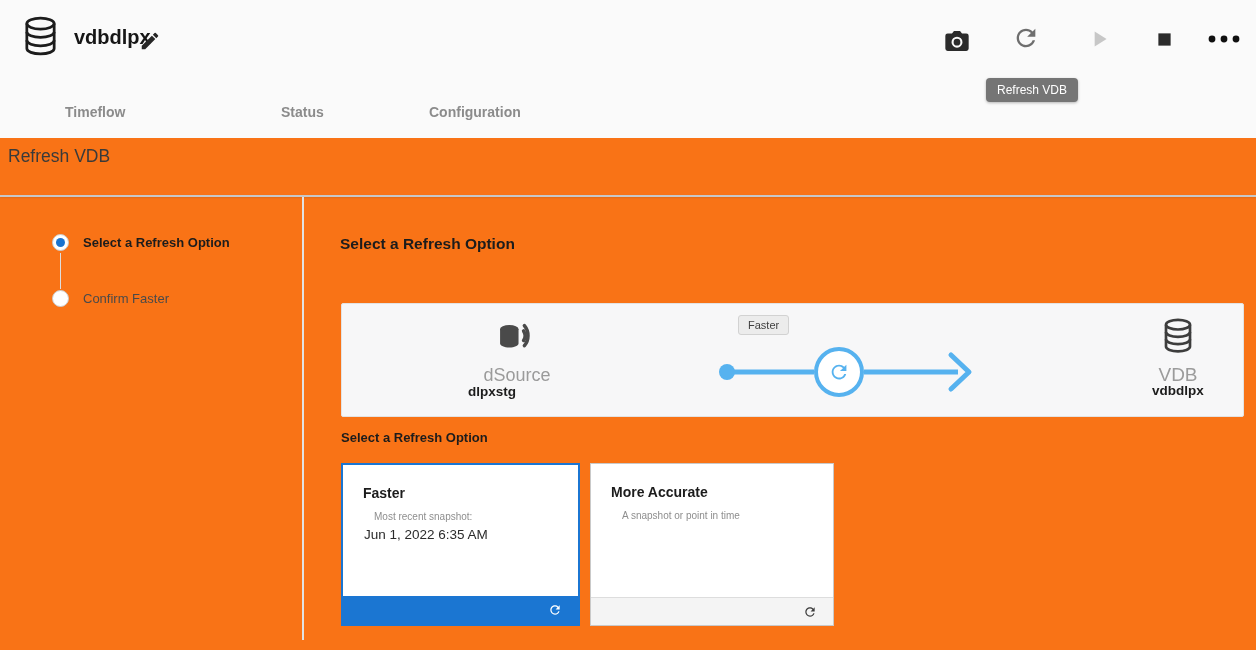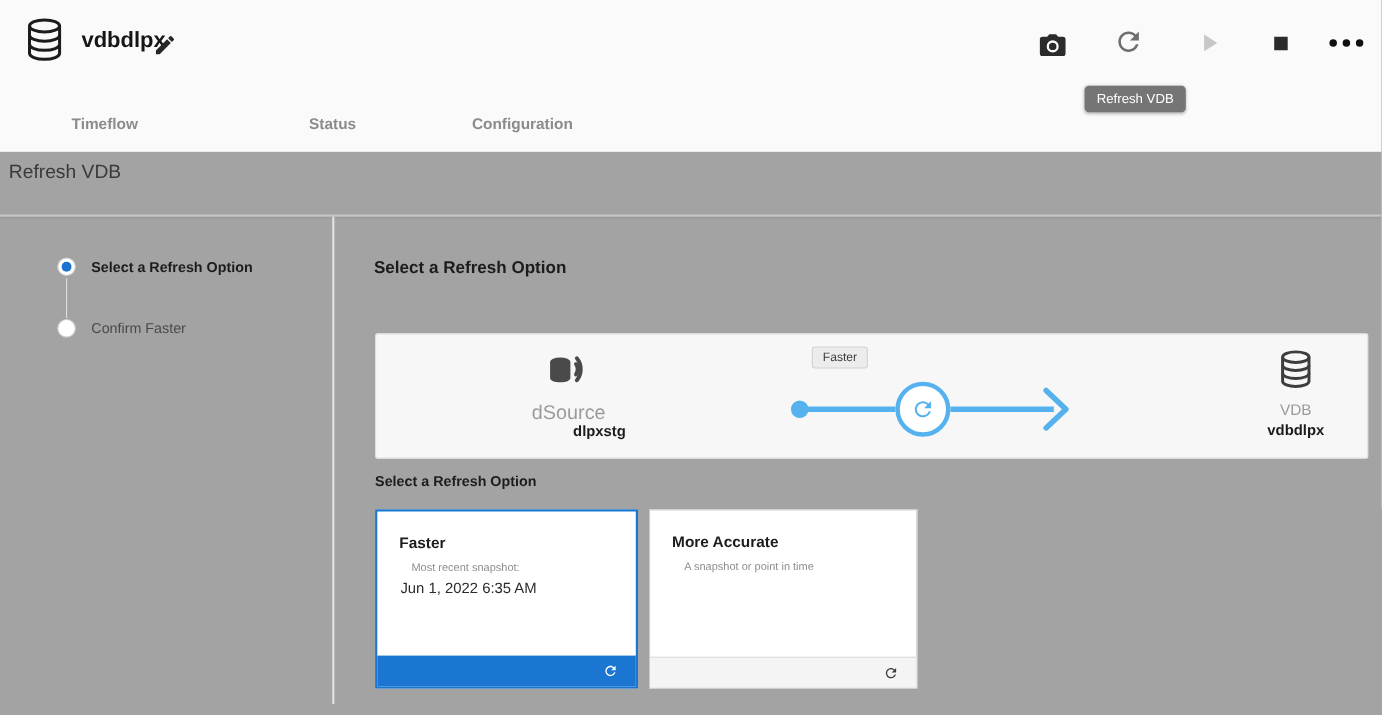--- a/index.html
+++ b/index.html
@@ -1,17 +1,17 @@
 <!DOCTYPE html>
 <html><head>
 <meta charset="utf-8">
 <style>
   * { margin:0; padding:0; box-sizing:border-box; }
   body { background:#fff; }
-  .screen{position:relative;width:1256px;height:650px;background:#a3a3a3;overflow:hidden;
+  .screen{position:relative;width:1256px;height:650px;background:#f97316;overflow:hidden;
           font-family:"Liberation Sans",sans-serif;color:#1f1f1f;}
 
   
   .header-band{position:absolute;left:0;top:0;width:1256px;height:138px;background:#fafafa;}
   .db-icon{position:absolute;left:22px;top:16px;width:37px;height:41px;color:#1c1c1c;}
   .app-title{position:absolute;left:74px;top:26px;font-size:20px;font-weight:700;color:#161616;}
   .icon-btn{position:absolute;background:none;border:none;padding:0;cursor:pointer;line-height:0;}
   .edit-btn{left:139px;top:30px;width:22px;height:22px;color:#262626;}
   .btn-camera{left:941px;top:27px;width:32px;height:28px;color:#2b2b2b;}
   .btn-refresh{left:1012px;top:24px;width:28px;height:28px;color:#6e6e6e;}
@@ -43,26 +43,26 @@
   .step-connector{position:absolute;left:60px;top:253px;width:1px;height:36px;background:#ddd;}
 
   
   .content-heading{position:absolute;left:340px;top:235px;font-size:15.5px;font-weight:700;color:#1c1c1c;}
   .content-desc{position:absolute;left:340px;top:271px;font-size:13px;color:#4d4d4d;}
 
   .diagram{position:absolute;left:341px;top:303px;width:903px;height:114px;background:#f7f7f8;
            border:1px solid #e3e3e3;border-radius:2px;}
   .src-icon{position:absolute;left:155px;top:17px;width:40px;height:34px;color:#4a4a4a;}
   .src-type{position:absolute;left:115px;top:61px;width:120px;text-align:center;font-size:18px;color:#9b9b9b;}
-  .src-name{position:absolute;left:107px;top:80px;width:120px;text-align:right;font-size:13.5px;font-weight:700;color:#1c1c1c;}
+  .src-name{position:absolute;left:126px;top:80px;width:120px;text-align:left;font-size:13.5px;font-weight:700;color:#1c1c1c;}
   .flow-badge{position:absolute;left:396px;top:11px;background:#ececec;border:1px solid #d2d2d2;
               border-radius:3px;padding:3px 9px;font-size:11px;color:#3f3f3f;}
   .flow-svg{position:absolute;left:370px;top:36px;width:270px;height:64px;}
   .tgt-icon{position:absolute;left:820px;top:13px;width:32px;height:38px;color:#3d3d3d;}
-  .tgt-type{position:absolute;left:776px;top:60px;width:120px;text-align:center;font-size:14px;color:#9b9b9b;}
+  .tgt-type{position:absolute;left:776px;top:60px;width:120px;text-align:center;font-size:19px;color:#9b9b9b;}
   .tgt-name{position:absolute;left:776px;top:79px;width:120px;text-align:center;font-size:13.5px;font-weight:700;color:#1c1c1c;}
 
   .options-label{position:absolute;left:341px;top:430px;font-size:13px;font-weight:700;color:#1c1c1c;}
 
   .card{position:absolute;top:463px;height:163px;background:#fff;cursor:pointer;}
   .card-faster{left:341px;width:239px;border:2px solid #1b76d2;}
   .card-accurate{left:590px;width:244px;border:1px solid #c9c9c9;text-decoration:underline;}
   .card-title{position:absolute;left:20px;top:20px;font-size:14px;font-weight:700;color:#1c1c1c;}
   .card-line1{position:absolute;left:31px;top:46px;font-size:10px;color:#8e8e8e;}
   .card-line2{position:absolute;left:21px;top:62px;font-size:13.5px;color:#2b2b2b;}

